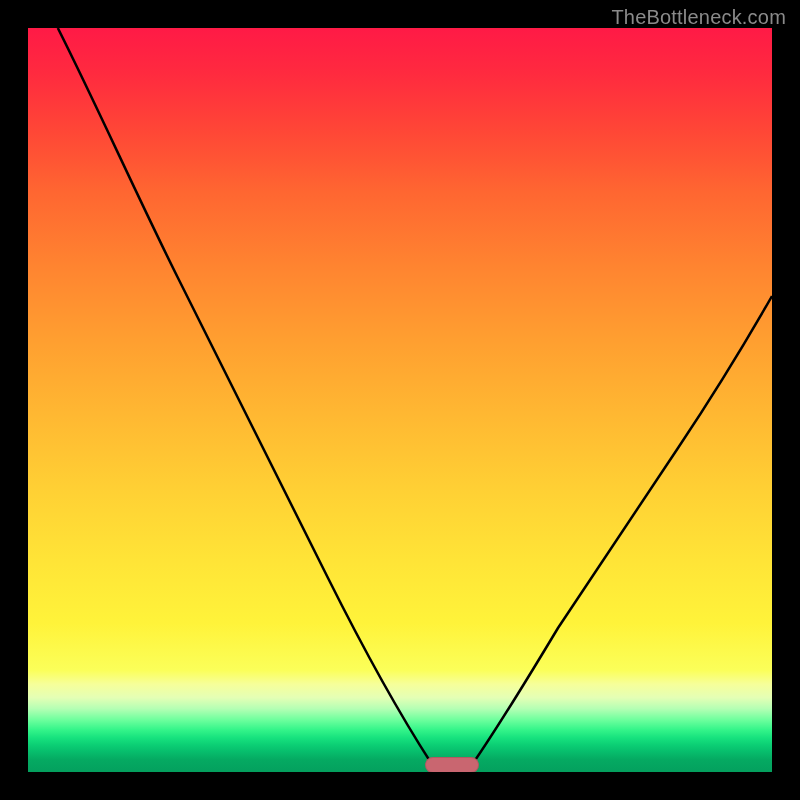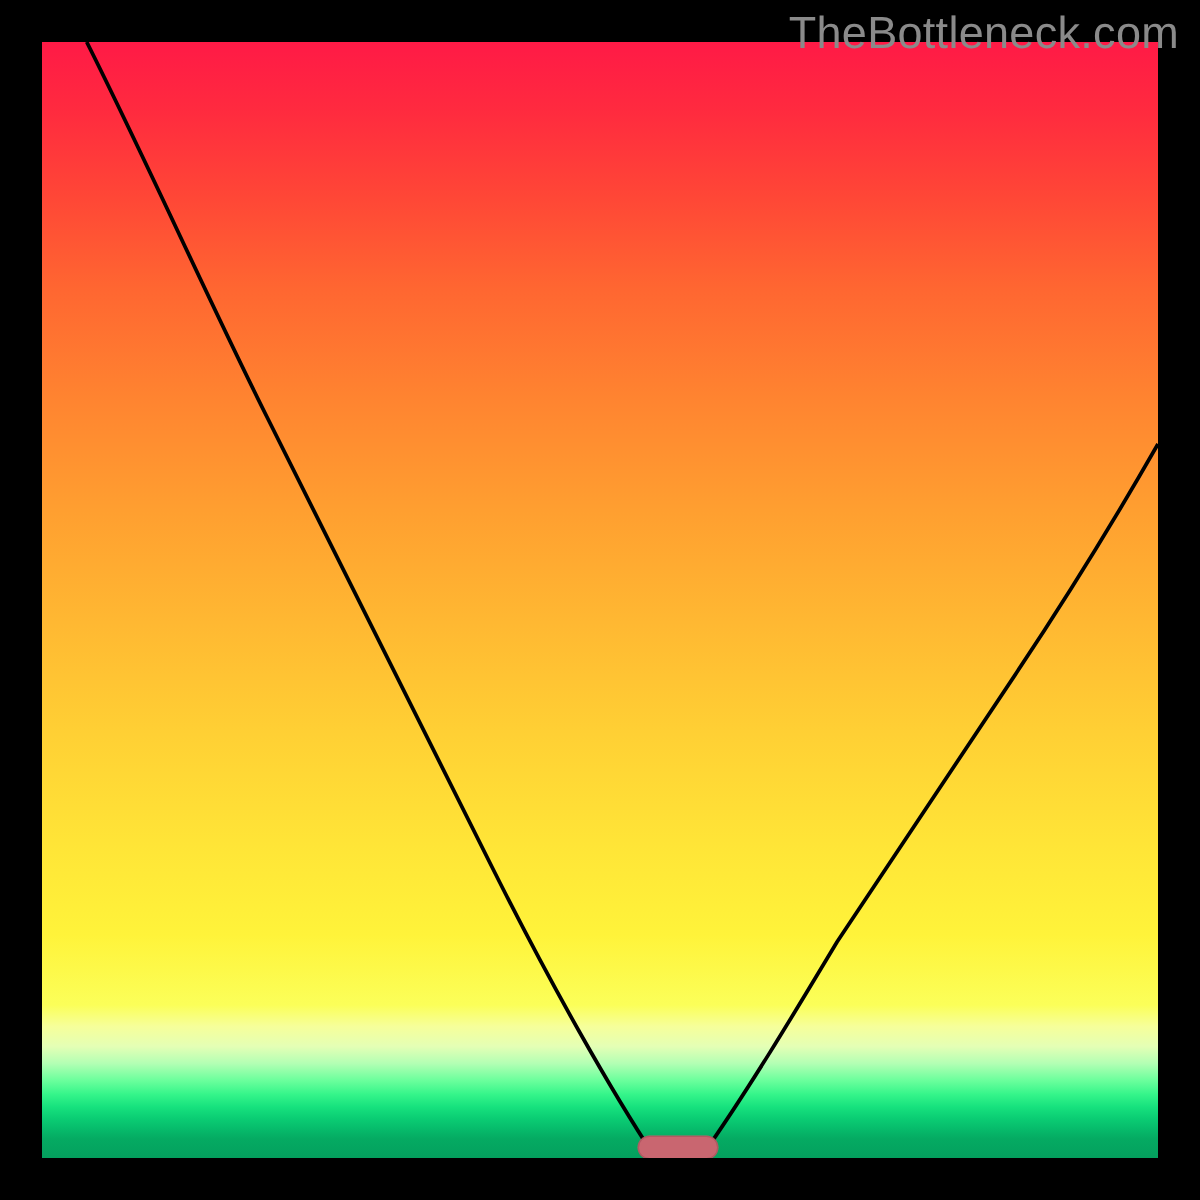--- a/index.html
+++ b/index.html
@@ -15,21 +15,21 @@
     position: relative;
     width: 800px;
     height: 800px;
     background: #000;
   }
   .watermark {
     position: absolute;
     top: 6px;
     right: 14px;
     color: #8a8a8a;
-    font-size: 30px;
+    font-size: 20px;
     font-weight: 500;
     letter-spacing: 0.2px;
     z-index: 5;
   }
   .plot-area {
     position: absolute;
     left: 28px;
     top: 28px;
     width: 744px;
     height: 744px;

